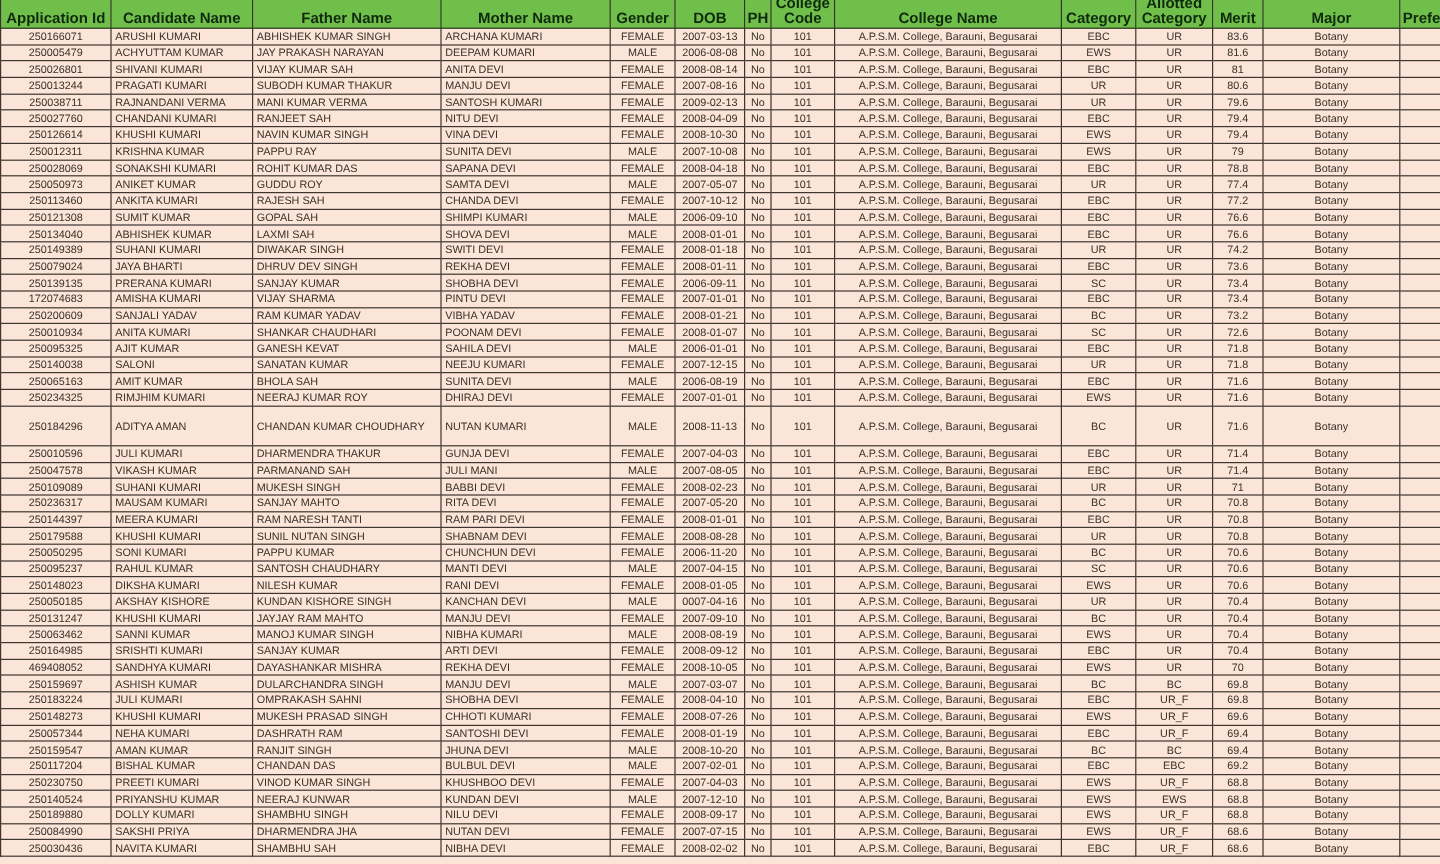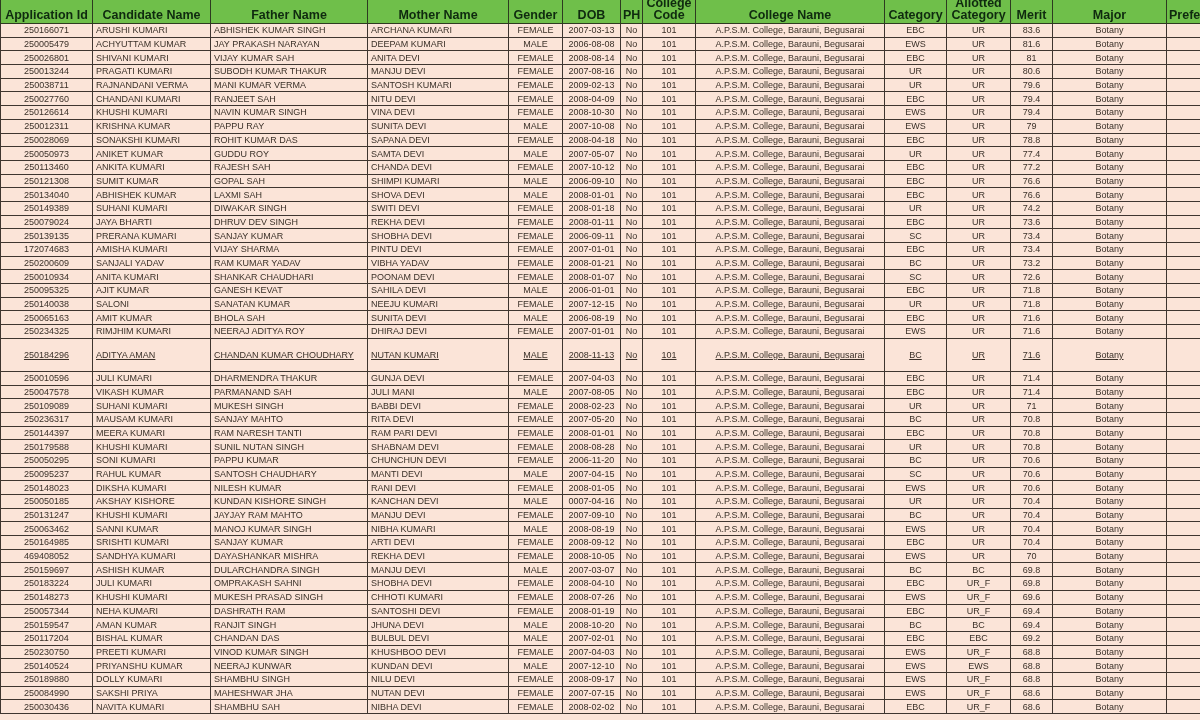--- a/index.html
+++ b/index.html
@@ -2,21 +2,21 @@
 <html><head>
 <meta charset="utf-8">
 <style>
   html, body { margin:0; padding:0; }
   body { width:1200px; height:720px; overflow:hidden; background:#fbe4d8; font-family:"Liberation Sans", sans-serif; }
   .sheet { position:absolute; left:0; top:-6px; width:1260px; }
   table { border-collapse:collapse; table-layout:fixed; width:1260px; }
   th { background:#6fbf4a; color:#0f2a0f; font-weight:bold; font-size:12.5px; border:1px solid #2d3a20; height:26px; padding:0 2px; text-align:center; line-height:12px; vertical-align:bottom; padding-bottom:2px; }
   td { background:#fbe4d8; color:#3a3028; font-size:9px; border:1px solid #3e3530; height:12.7px; padding:0 3px; white-space:nowrap; overflow:hidden; line-height:12px; }
   td.c { text-align:center; }
-  tr.tall td { height:32px;text-decoration:underline; }
+  tr.tall td { height:32px; }
   .hdr-wrap { display:block; }
 </style>
 </head>
 <body>
 
 <div class="sheet">
   <table>
     <colgroup>
       <col style="width:92px">
         <col style="width:118px">
@@ -406,21 +406,21 @@
           <td class="c">A.P.S.M. College, Barauni, Begusarai</td>
           <td class="c">EBC</td>
           <td class="c">UR</td>
           <td class="c">71.6</td>
           <td class="c">Botany</td>
           <td></td>
         </tr>
         <tr>
           <td class="c">250234325</td>
           <td>RIMJHIM   KUMARI</td>
-          <td>NEERAJ ADITYA ROY</td>
+          <td>NEERAJ KUMAR ROY</td>
           <td>DHIRAJ DEVI</td>
           <td class="c">FEMALE</td>
           <td class="c">2007-01-01</td>
           <td class="c">No</td>
           <td class="c">101</td>
           <td class="c">A.P.S.M. College, Barauni, Begusarai</td>
           <td class="c">EWS</td>
           <td class="c">UR</td>
           <td class="c">71.6</td>
           <td class="c">Botany</td>
@@ -806,21 +806,21 @@
           <td class="c">A.P.S.M. College, Barauni, Begusarai</td>
           <td class="c">EWS</td>
           <td class="c">UR_F</td>
           <td class="c">68.8</td>
           <td class="c">Botany</td>
           <td></td>
         </tr>
         <tr>
           <td class="c">250084990</td>
           <td>SAKSHI  PRIYA</td>
-          <td>MAHESHWAR JHA</td>
+          <td>DHARMENDRA JHA</td>
           <td>NUTAN DEVI</td>
           <td class="c">FEMALE</td>
           <td class="c">2007-07-15</td>
           <td class="c">No</td>
           <td class="c">101</td>
           <td class="c">A.P.S.M. College, Barauni, Begusarai</td>
           <td class="c">EWS</td>
           <td class="c">UR_F</td>
           <td class="c">68.6</td>
           <td class="c">Botany</td>

